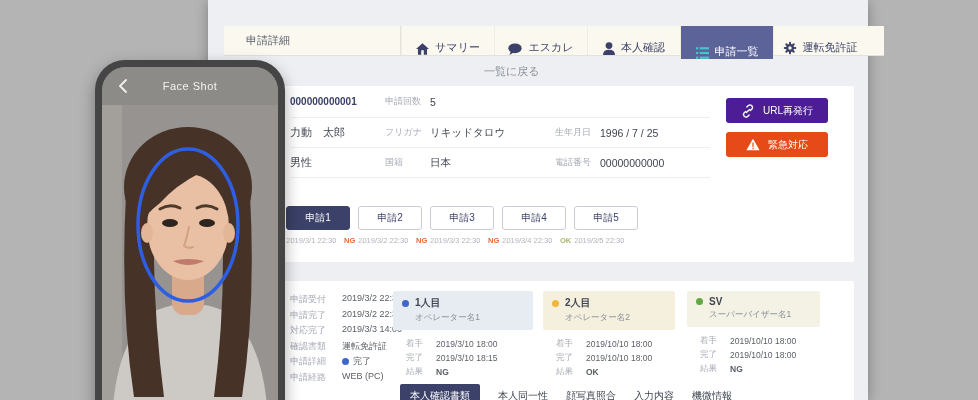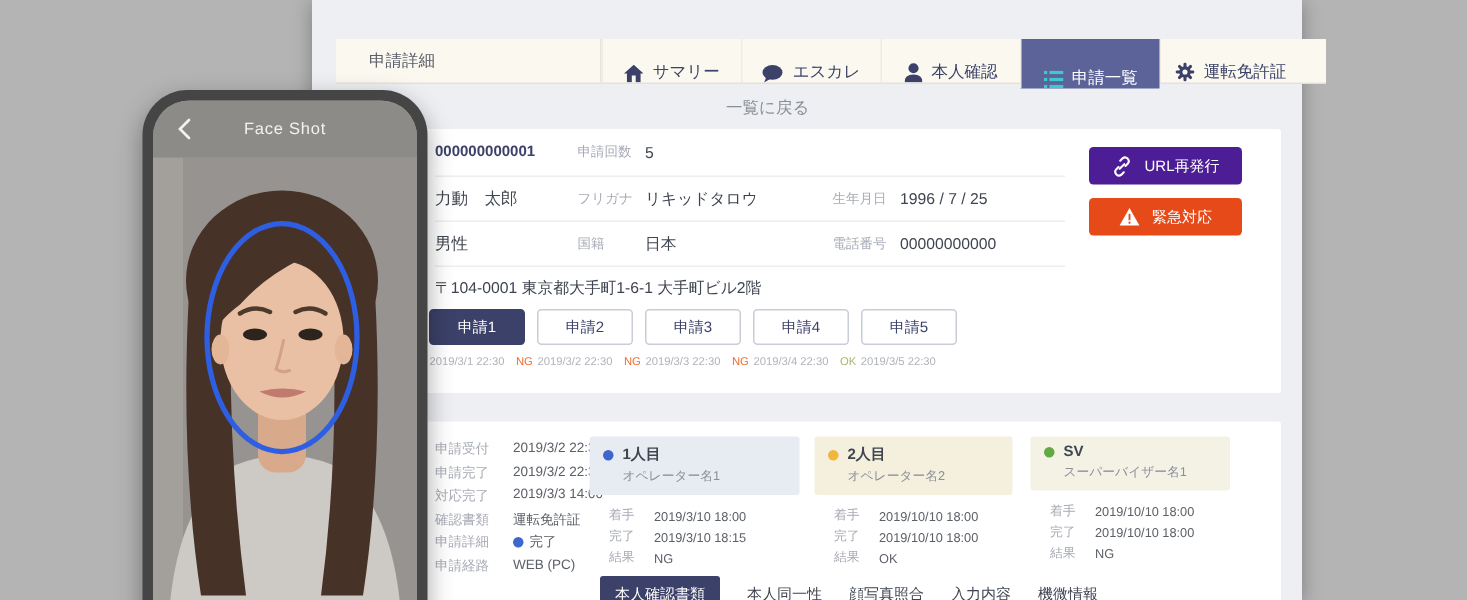--- a/index.html
+++ b/index.html
@@ -44,21 +44,21 @@
   .val2 { font-size:10.5px; color:#3f4550; }
   .addr-text { font-size:10.5px; color:#3f4550; }
 
   .app-tabs { position:absolute; left:64px; top:120px; display:flex; gap:8px;border-radius:11px; }
   .app-tab { width:64px; height:24px; border:1px solid #c9cdd6; border-radius:3px; background:#fff;
              color:#3b4168; font-size:10px; display:flex; align-items:center; justify-content:center;
              cursor:pointer; }
   .app-tab.selected { background:#3b4168; border-color:#3b4168; color:#fff; }
   .app-status-row { position:absolute; left:50px; top:150px; display:flex; }
   .app-status { width:72px; font-size:7.5px; color:#b0b3ba; white-space:nowrap; }
-  .st { font-weight:normal; margin-right:3px; }
+  .st { font-weight:bold; margin-right:3px; }
   .st-ng { color:#ed6a2f; } .st-ok { color:#aab56a; }
 
   .side-btn { position:absolute; right:26px; width:102px; height:25px; border:none; border-radius:3px;
               color:#fff; font-size:10px; display:flex; align-items:center; justify-content:center;
               gap:8px; cursor:pointer; font-family:inherit; }
   #btn-url { top:12px; background:#4c1d95; }
   #btn-emergency { top:46px; background:#e64a19; }
 
   .detail-list { position:absolute; left:68px; top:12px; }
   .detail-row { display:flex; height:15.5px; align-items:flex-start; }
@@ -169,23 +169,20 @@
         <span class="lbl2">生年月日</span>
         <span class="val2">1996 / 7 / 25</span>
       </div>
       <div class="row r3">
         <span class="name-col">男性</span>
         <span class="lbl">国籍</span>
         <span class="val">日本</span>
         <span class="lbl2">電話番号</span>
         <span class="val2">00000000000</span>
       </div>
-      <div class="row addr">
-        <span class="addr-text">〒104-0001 東京都大手町1-6-1 大手町ビル2階</span>
-      </div>
 
       <div class="app-tabs">
         <div class="app-tab selected">申請1</div>
         <div class="app-tab">申請2</div>
         <div class="app-tab">申請3</div>
         <div class="app-tab">申請4</div>
         <div class="app-tab">申請5</div>
       </div>
       <div class="app-status-row">
         <div class="app-status">

